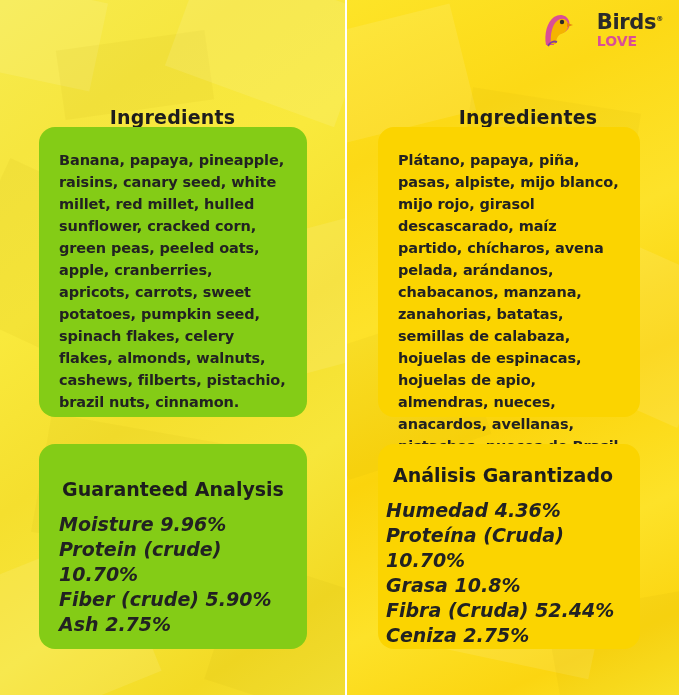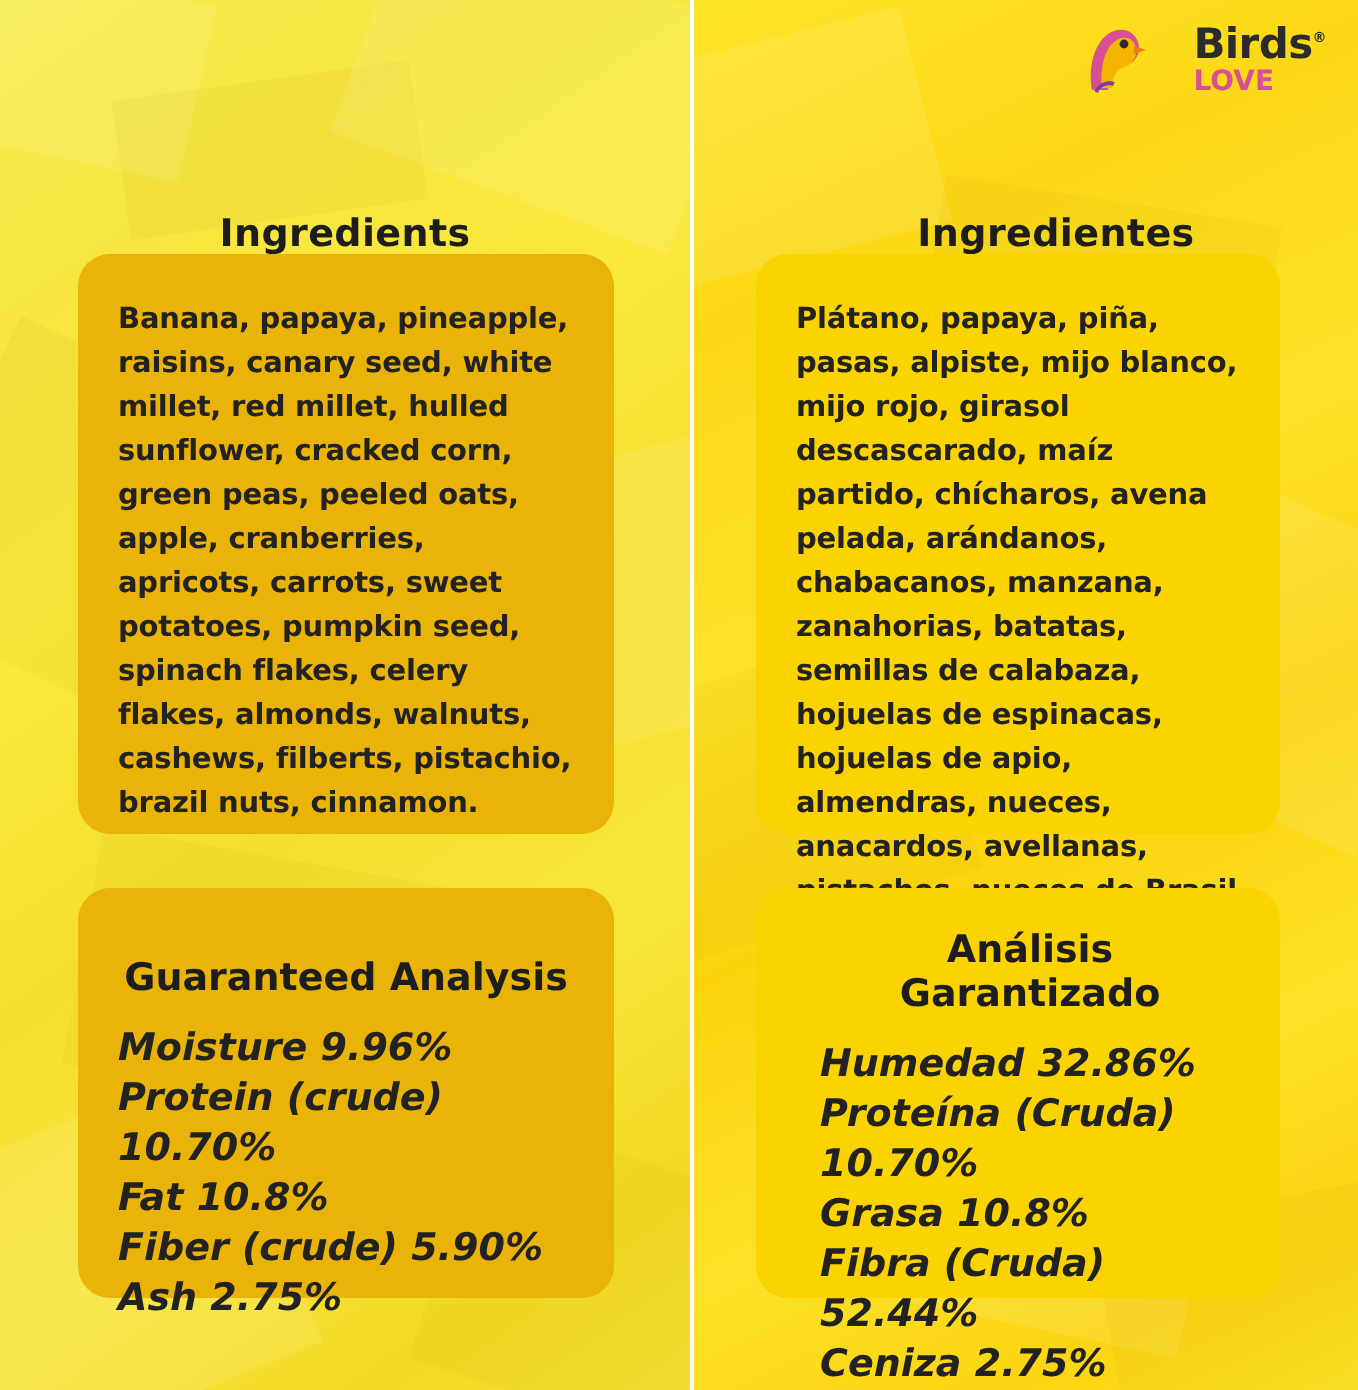--- a/index.html
+++ b/index.html
@@ -118,21 +118,21 @@
     width: 334px;
   }
 
   
   .card {
     position: absolute;
     border-radius: 16px;
     box-sizing: border-box;
   }
   .card-left {
-    background: #eab308;
+    background: #84cc16;
   }
   .card-right {
     background: #fbd400;
   }
 
   .card-ingredients-left {
     left: 39px;
     top: 127px;
     width: 268px;
     height: 290px;
@@ -150,21 +150,21 @@
     top: 444px;
     width: 268px;
     height: 205px;
     padding: 34px 20px 0 20px;
   }
   .card-analysis-right {
     left: 378px;
     top: 444px;
     width: 262px;
     height: 205px;
-    padding: 20px 20px 0 32px;
+    padding: 20px 20px 0 8px;
   }
 
   .ingredients-text {
     margin: 0;
     font-size: 14.5px;
     line-height: 22px;
     font-weight: bold;
     color: #222222;
     letter-spacing: -0.1px;
   }
@@ -261,30 +261,29 @@
 
   <div class="card card-right card-ingredients-right">
     <p class="ingredients-text">Plátano, papaya, piña, pasas, alpiste, mijo blanco, mijo rojo, girasol descascarado, maíz partido, chícharos, avena pelada, arándanos, chabacanos, manzana, zanahorias, batatas, semillas de calabaza, hojuelas de espinacas, hojuelas de apio, almendras, nueces, anacardos, avellanas, pistachos, nueces de Brasil y canela.</p>
   </div>
 
   <div class="card card-left card-analysis-left">
     <h2 class="analysis-title">Guaranteed Analysis</h2>
     <ul class="analysis-list">
       <li>Moisture  9.96%</li>
       <li>Protein (crude) 10.70%</li>
-      <li>Fat 10.8%</li>
       <li>Fiber (crude)  5.90%</li>
       <li>Ash 2.75%</li>
     </ul>
   </div>
 
   <div class="card card-right card-analysis-right">
     <h2 class="analysis-title">Análisis Garantizado</h2>
     <ul class="analysis-list">
-      <li>Humedad  32.86%</li>
+      <li>Humedad  4.36%</li>
       <li>Proteína (Cruda) 10.70%</li>
       <li>Grasa 10.8%</li>
       <li>Fibra (Cruda) 52.44%</li>
       <li>Ceniza  2.75%</li>
     </ul>
   </div>
 
 </div>
 
 </body></html>

